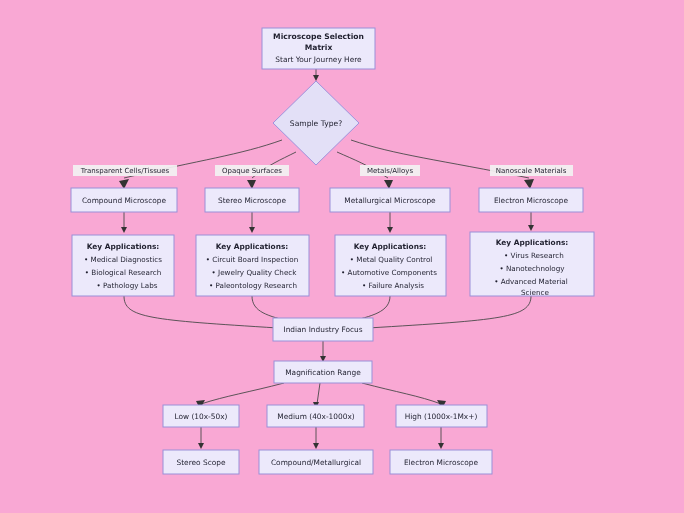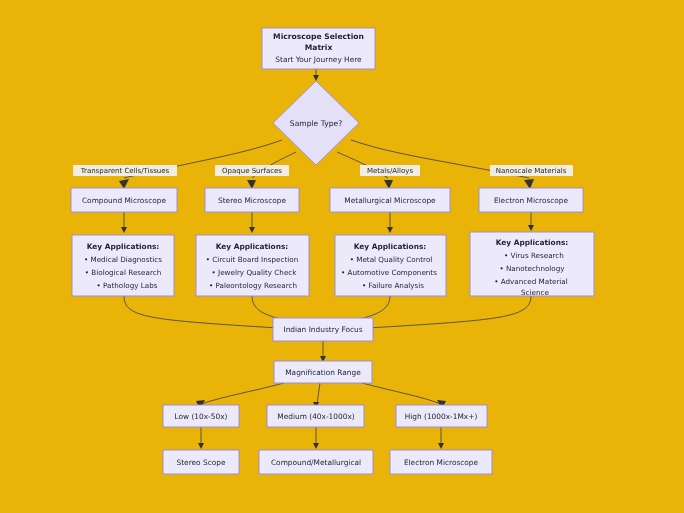--- a/index.html
+++ b/index.html
@@ -1,21 +1,21 @@
 <!DOCTYPE html>
 <html><head>
 <meta charset="utf-8">
 <style>
   html,body{margin:0;padding:0;background:#ffffff;}
   body{
     width:684px;height:513px;
     font-family:"DejaVu Sans","Liberation Sans",sans-serif;
     -webkit-font-smoothing:antialiased;
   }
-  #flow-root{position:relative;width:684px;height:513px;overflow:hidden;background:#eab308;}
+  #flow-root{position:relative;width:684px;height:513px;overflow:hidden;background:#f9a8d4;}
   svg#flow-svg{position:absolute;inset:0;width:684px;height:513px;}
 
   .node-rect{ fill:#ece9fb; stroke:#9a8fd8; stroke-width:1; }
   .node-diamond{ fill:#e3e0f7; stroke:#9f93dd; stroke-width:1; }
   .edge{ fill:none; stroke:#4a4a4a; stroke-width:0.9; }
   .edge-arrow{ fill:#333333; }
 
   text{ fill:#1f1f2e; }
   .t-node{ font-size:7.4px; text-anchor:middle; }
   .t-title{ font-size:7.6px; font-weight:bold; text-anchor:middle; }

